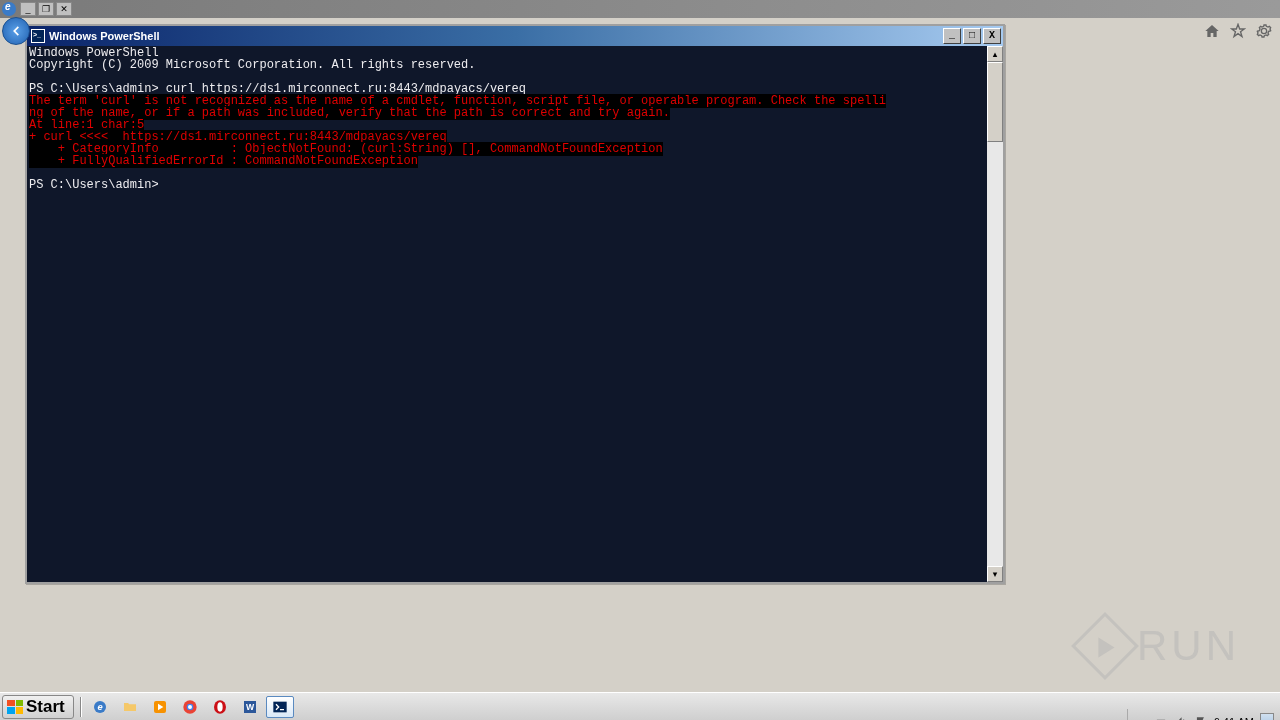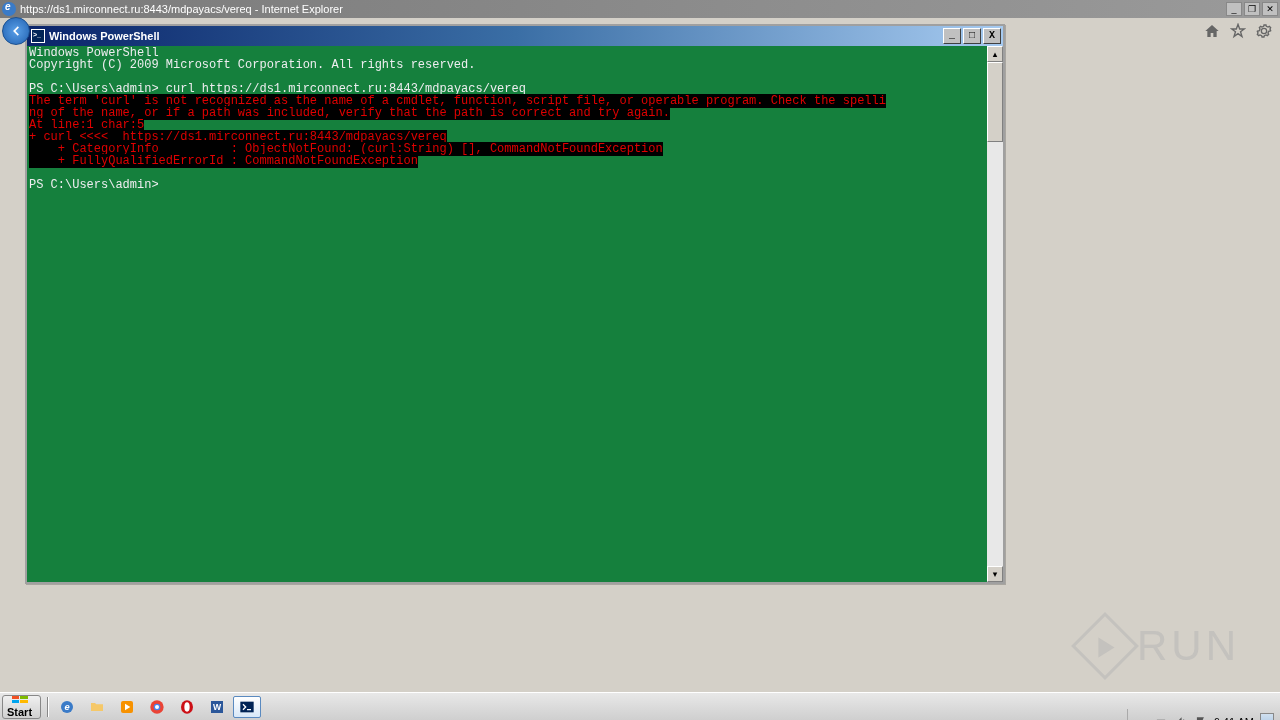--- a/index.html
+++ b/index.html
@@ -128,21 +128,21 @@
   cursor: pointer;
   font-family: 'Courier New', monospace;
 }
 
 .ps-body {
   display: flex;
   height: calc(100% - 20px);
 }
 .ps-terminal {
   flex: 1;
-  background: #15803d;
+  background: #0f172a;
   color: #eeedf0;
   font-family: 'Lucida Console', 'Courier New', monospace;
   font-size: 12px;
   line-height: 12px;
   padding: 1px 2px;
   white-space: pre;
   overflow: hidden;
 }
 .ps-terminal .err {
   color: #e00000;
@@ -219,25 +219,24 @@
 }
 .start-btn {
   height: 24px;
   padding: 0 8px 0 4px;
   margin: 0 2px;
   background: linear-gradient(to bottom, #f0f0f0, #d0d0d0);
   border: 1px solid #888;
   border-radius: 3px;
   display: flex;
   align-items: center;
-  font-size: 11px;
+  font-size: 17px;
   font-weight: bold;
   cursor: pointer;
   gap: 3px;
-  flex-direction: column;
 }
 .start-btn .win-logo {
   width: 16px; height: 14px;
   display: grid;
   grid-template-columns: 1fr 1fr;
   grid-template-rows: 1fr 1fr;
   gap: 1px;
 }
 .start-btn .win-logo span:nth-child(1){background:#f25022;}
 .start-btn .win-logo span:nth-child(2){background:#7fba00;}
@@ -283,21 +282,20 @@
   border: 1px solid #888;
   background: linear-gradient(to bottom, #d0e0f0, #a0c0e0);
   cursor: pointer;
 }
 </style>
 </head>
 <body>
 
 <div class="browser-titlebar">
   <span class="ie-icon"></span>
-  <span class="browser-title-text">https://ds1.mirconnect.ru:8443/mdpayacs/vereq - Internet Explorer</span>
   <div class="browser-controls">
     <div class="ctrl">_</div>
     <div class="ctrl">❐</div>
     <div class="ctrl">✕</div>
   </div>
 </div>
 
 <div class="browser-chrome">
   <div class="back-button">
     <svg viewBox="0 0 24 24">

